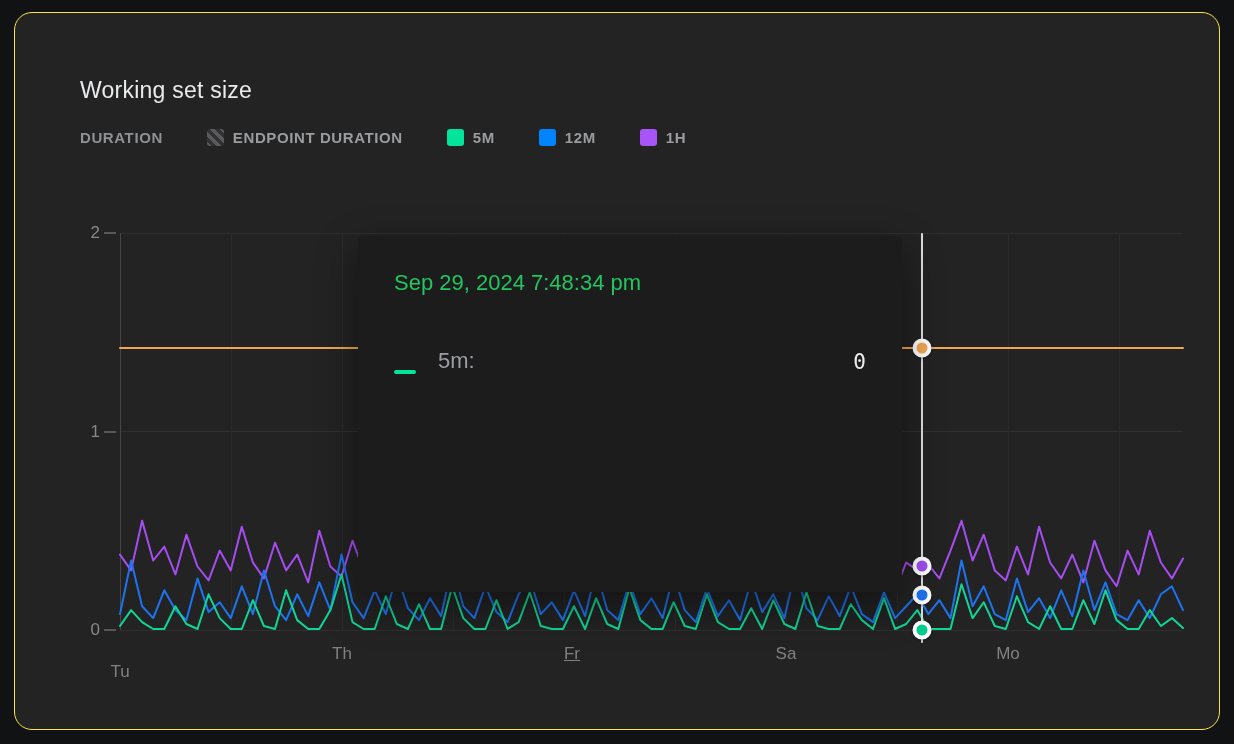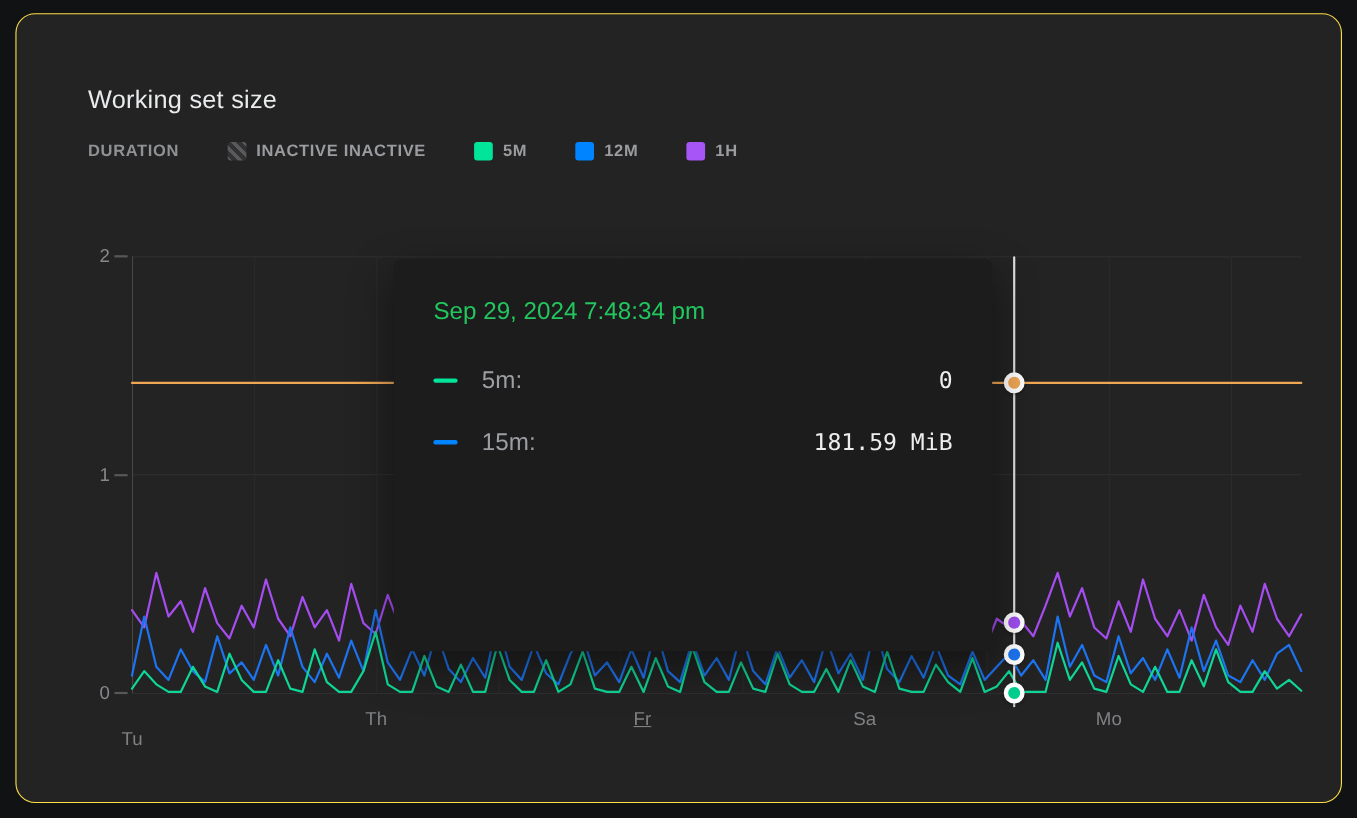--- a/index.html
+++ b/index.html
@@ -52,39 +52,39 @@
     position:absolute;width:11px;height:11px;border-radius:50%;
     border:4px solid #ffffff;z-index:6;transform:translate(-50%,-50%);
     box-shadow:0 1px 3px rgba(0,0,0,.4);
   }
   .tooltip{
     position:absolute;left:343px;top:223px;width:544px;height:356px;
     background:#1c1c1d;border-radius:6px;z-index:10;box-sizing:border-box;
     padding:28px 36px 0 36px;box-shadow:0 14px 40px rgba(0,0,0,.45);
   }
   .tt-title{font-size:22px;color:#22c55e;margin:6px 0 22px 0;font-weight:400;}
-  .tt-row{display:flex;align-items:center;height:56px;}
+  .tt-row{display:flex;align-items:flex-end;height:56px;}
   .tt-dash{width:22px;height:4px;border-radius:2px;margin-right:22px;flex:none;}
   .tt-label{font-size:22px;color:#9c9ea2;flex:1;}
   .tt-value{
     font-family:"DejaVu Sans Mono",monospace;font-size:21px;color:#ededee;
     text-align:right;white-space:pre;
   }
 </style>
 </head>
 <body>
 
 <div class="card">
   <div class="title">Working set size</div>
 
   <div class="legend">
     <span class="lg-duration">DURATION</span>
     <div class="lg-item">
       <span class="swatch hatch"></span>
-      <span class="lg-label">INACTIVE INACTIVE</span>
+      <span class="lg-label">ENDPOINT DURATION</span>
     </div>
     <div class="lg-item">
       <span class="swatch" style="background-color: rgb(0, 229, 153);"></span>
       <span class="lg-label">5M</span>
     </div>
     <div class="lg-item">
       <span class="swatch" style="background-color: rgb(0, 132, 255);"></span>
       <span class="lg-label">12M</span>
     </div>
     <div class="lg-item">
@@ -108,21 +108,21 @@
       <div class="vgrid" style="left: 333px;"></div>
       <div class="vgrid" style="left: 444px;"></div>
       <div class="vgrid" style="left: 555px;"></div>
       <div class="vgrid" style="left: 666px;"></div>
       <div class="vgrid" style="left: 777px;"></div>
       <div class="vgrid" style="left: 888px;"></div>
       <div class="vgrid" style="left: 999px;"></div>
       <div class="yaxis-line"></div>
       <div class="xtick-label" style="left: 0px; margin-top: 18px;">Tu</div>
       <div class="xtick-label" style="left: 222px;">Th</div>
-      <div class="xtick-label" style="left: 464px; text-decoration: underline;">Fr</div>
+      <div class="xtick-label" style="left: 452px; text-decoration: underline;">Fr</div>
       <div class="xtick-label" style="left: 666px;">Sa</div>
       <div class="xtick-label" style="left: 888px;">Mo</div>
       <svg id="series-svg" width="1063" height="397" viewBox="0 0 1063 397">
         <polyline points="0.0,321.6 11.1,337.4 22.1,287.8 33.2,327.5 44.3,313.6 55.4,341.4 66.4,301.7 77.5,333.5 88.6,347.4 99.7,317.6 110.7,337.4 121.8,293.8 132.9,329.5 143.9,345.4 155.0,309.7 166.1,337.4 177.2,321.6 188.2,349.4 199.3,297.8 210.4,333.5 221.5,343.4 232.5,307.7 243.6,337.4 254.7,287.8 265.8,325.5 276.8,345.4 287.9,313.6 299.0,341.4 310.0,327.5 321.1,353.3 332.2,301.7 343.3,337.4 354.3,347.4 365.4,317.6 376.5,343.4 387.6,293.8 398.6,331.5 409.7,349.4 420.8,321.6 431.8,341.4 442.9,307.7 454.0,345.4 465.1,327.5 476.1,351.3 487.2,313.6 498.3,337.4 509.4,345.4 520.4,301.7 531.5,341.4 542.6,325.5 553.6,349.4 564.7,309.7 575.8,337.4 586.9,353.3 597.9,321.6 609.0,345.4 620.1,297.8 631.2,333.5 642.2,347.4 653.3,317.6 664.4,341.4 675.4,327.5 686.5,353.3 697.6,305.7 708.7,337.4 719.7,349.4 730.8,321.6 741.9,345.4 753.0,309.7 764.0,341.4 775.1,357.3 786.2,329.5 797.3,337.4 808.3,331.5 819.4,345.4 830.5,317.6 841.5,287.8 852.6,327.5 863.7,301.7 874.8,337.4 885.8,347.4 896.9,313.6 908.0,341.4 919.1,293.8 930.1,329.5 941.2,345.4 952.3,321.6 963.3,349.4 974.4,307.7 985.5,337.4 996.6,353.3 1007.6,317.6 1018.7,341.4 1029.8,297.8 1040.9,329.5 1051.9,345.4 1063.0,325.5" fill="none" stroke="#a64df2" stroke-width="2" stroke-linejoin="round" stroke-linecap="round"></polyline>
         <polyline points="0.0,381.1 11.1,327.5 22.1,373.2 33.2,385.1 44.3,357.3 55.4,377.1 66.4,387.1 77.5,345.4 88.6,379.1 99.7,369.2 110.7,385.1 121.8,353.3 132.9,381.1 143.9,337.4 155.0,373.2 166.1,387.1 177.2,361.3 188.2,383.1 199.3,349.4 210.4,377.1 221.5,321.6 232.5,369.2 243.6,385.1 254.7,357.3 265.8,381.1 276.8,341.4 287.9,375.2 299.0,387.1 310.0,365.2 321.1,383.1 332.2,331.5 343.3,373.2 354.3,385.1 365.4,353.3 376.5,379.1 387.6,389.1 398.6,361.3 409.7,345.4 420.8,381.1 431.8,369.2 442.9,387.1 454.0,357.3 465.1,383.1 476.1,337.4 487.2,377.1 498.3,387.1 509.4,349.4 520.4,381.1 531.5,365.2 542.6,385.1 553.6,341.4 564.7,377.1 575.8,389.1 586.9,355.3 597.9,383.1 609.0,367.2 620.1,387.1 631.2,347.4 642.2,379.1 653.3,361.3 664.4,385.1 675.4,337.4 686.5,375.2 697.6,387.1 708.7,363.3 719.7,383.1 730.8,353.3 741.9,381.1 753.0,389.1 764.0,359.3 775.1,385.1 786.2,373.2 797.3,361.3 808.3,381.1 819.4,367.2 830.5,385.1 841.5,327.5 852.6,373.2 863.7,353.3 874.8,381.1 885.8,387.1 896.9,345.4 908.0,379.1 919.1,365.2 930.1,385.1 941.2,357.3 952.3,383.1 963.3,337.4 974.4,377.1 985.5,349.4 996.6,381.1 1007.6,387.1 1018.7,367.2 1029.8,385.1 1040.9,361.3 1051.9,353.3 1063.0,377.1" fill="none" stroke="#1d74f0" stroke-width="2" stroke-linejoin="round" stroke-linecap="round"></polyline>
         <polyline points="0.0,393.0 11.1,377.1 22.1,389.1 33.2,396.0 44.3,396.0 55.4,373.2 66.4,391.0 77.5,396.0 88.6,361.3 99.7,385.1 110.7,396.0 121.8,396.0 132.9,367.2 143.9,393.0 155.0,396.0 166.1,357.3 177.2,387.1 188.2,396.0 199.3,396.0 210.4,377.1 221.5,341.4 232.5,389.1 243.6,396.0 254.7,396.0 265.8,363.3 276.8,391.0 287.9,396.0 299.0,371.2 310.0,396.0 321.1,396.0 332.2,353.3 343.3,385.1 354.3,396.0 365.4,396.0 376.5,367.2 387.6,396.0 398.6,389.1 409.7,359.3 420.8,393.0 431.8,396.0 442.9,396.0 454.0,373.2 465.1,396.0 476.1,365.2 487.2,391.0 498.3,396.0 509.4,355.3 520.4,387.1 531.5,396.0 542.6,396.0 553.6,369.2 564.7,393.0 575.8,396.0 586.9,361.3 597.9,389.1 609.0,396.0 620.1,396.0 631.2,375.2 642.2,396.0 653.3,367.2 664.4,391.0 675.4,396.0 686.5,359.3 697.6,393.0 708.7,396.0 719.7,396.0 730.8,371.2 741.9,387.1 753.0,396.0 764.0,365.2 775.1,396.0 786.2,391.0 797.3,377.1 808.3,396.0 819.4,396.0 830.5,396.0 841.5,351.3 852.6,385.1 863.7,369.2 874.8,393.0 885.8,396.0 896.9,363.3 908.0,389.1 919.1,396.0 930.1,373.2 941.2,396.0 952.3,396.0 963.3,367.2 974.4,391.0 985.5,357.3 996.6,387.1 1007.6,396.0 1018.7,396.0 1029.8,377.1 1040.9,393.0 1051.9,385.1 1063.0,395.0" fill="none" stroke="#0fd696" stroke-width="2" stroke-linejoin="round" stroke-linecap="round"></polyline>
         <polyline points="0.0,115.1 1063.0,115.1" fill="none" stroke="#f0a755" stroke-width="2" stroke-linejoin="round" stroke-linecap="round"></polyline>
       </svg>
       <div class="crosshair" style="left: 801.033px;"></div>
       <div class="dot" style="left: 802.033px; top: 115.13px; background: rgb(240, 167, 85);"></div>
@@ -131,19 +131,14 @@
       <div class="dot" style="left: 802.033px; top: 397px; background: rgb(0, 207, 141);"></div>
     </div>
 
   <div class="tooltip">
     <div class="tt-title">Sep 29, 2024 7:48:34 pm</div>
     <div class="tt-row">
       <span class="tt-dash" style="background-color: rgb(0, 229, 153);"></span>
       <span class="tt-label">5m:</span>
       <span class="tt-value">0</span>
     </div>
-    <div class="tt-row">
-      <span class="tt-dash" style="background-color: rgb(0, 132, 255);"></span>
-      <span class="tt-label">15m:</span>
-      <span class="tt-value">181.59 MiB</span>
-    </div>
   </div>
 </div>
 
 </body></html>

